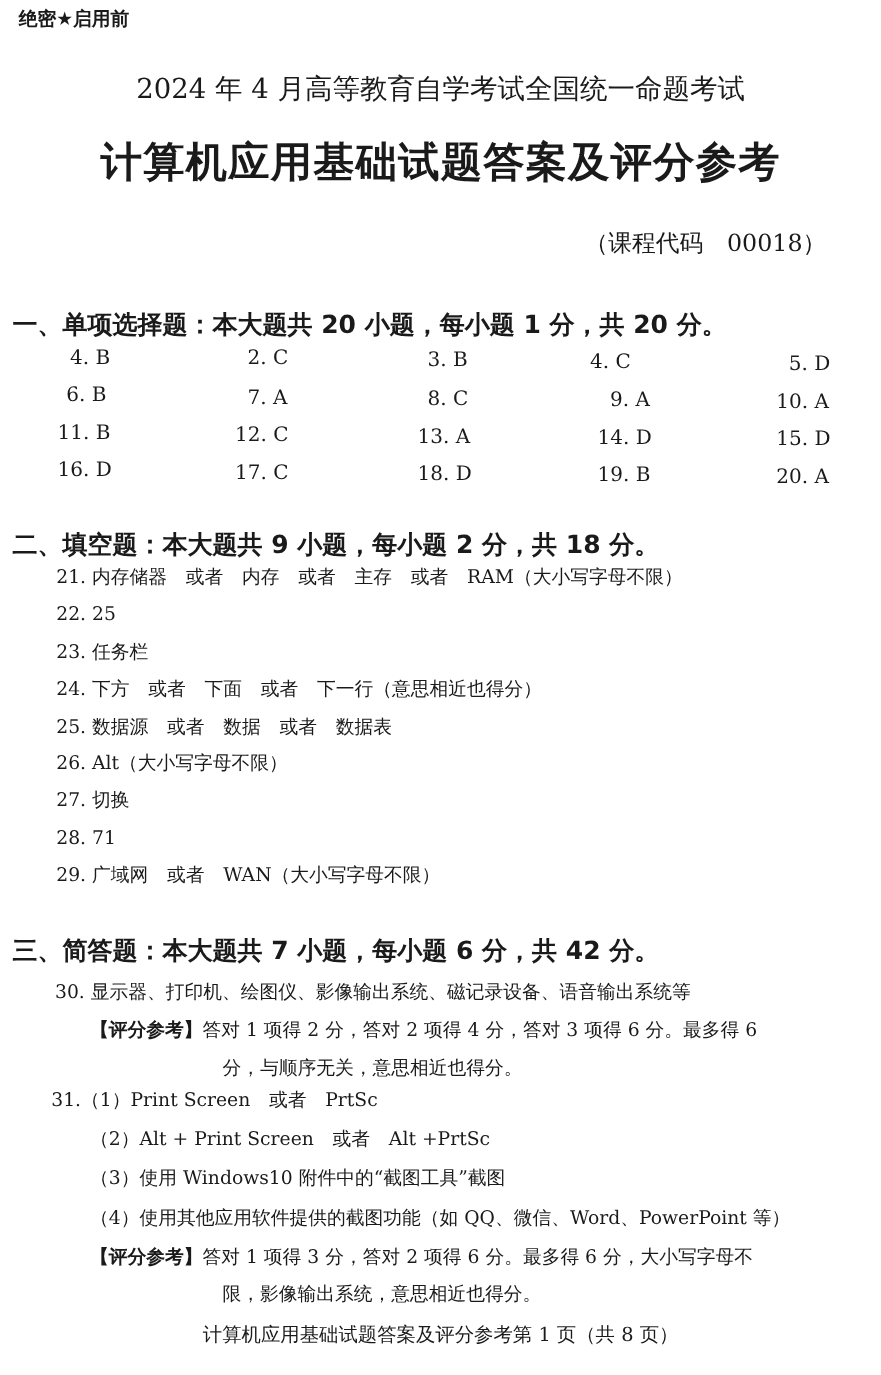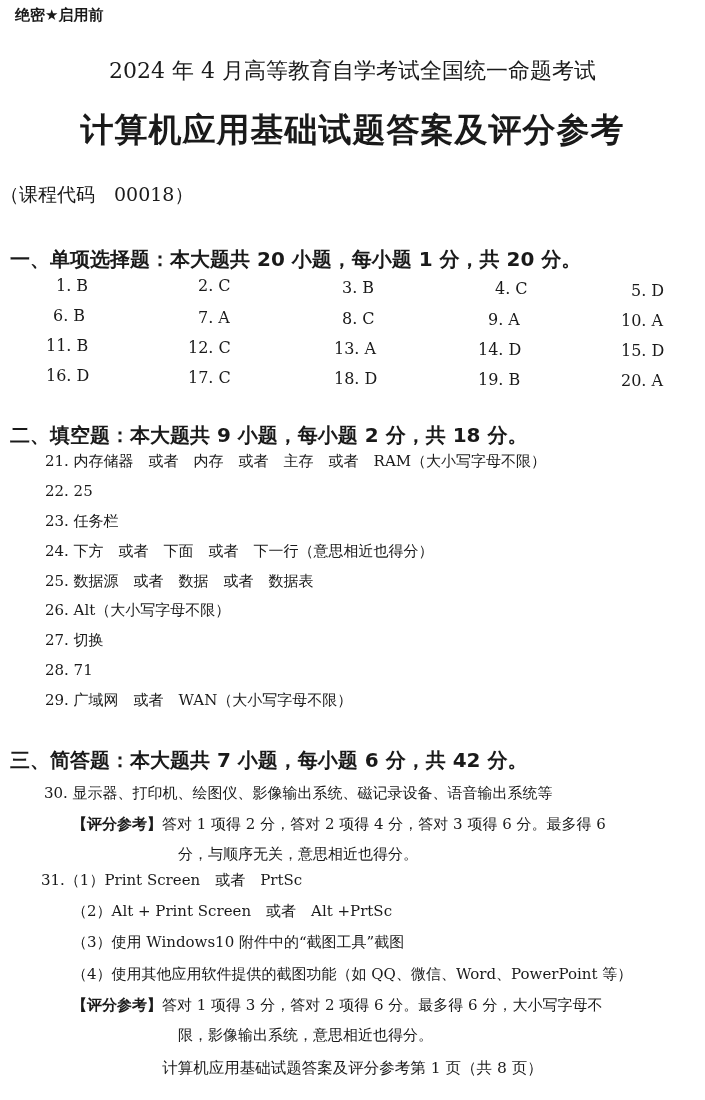--- a/index.html
+++ b/index.html
@@ -5,41 +5,41 @@
   html, body { margin: 0; padding: 0; background: #ffffff; }
   body {
     width: 705px; height: 1100px; position: relative; overflow: hidden;
     font-family: "DejaVu Serif", "Liberation Serif", serif;
     color: #1a1a1a;
   }
   .abs { position: absolute; white-space: nowrap; }
   .confidential { left: 15px; top: 6px; font-family: "DejaVu Sans", sans-serif; font-size: 15px; font-weight: bold; }
   .exam-title { left: 0; width: 705px; text-align: center; top: 56px; font-size: 22px; }
   .doc-title { left: 0; width: 705px; text-align: center; top: 108px; font-size: 33px; font-weight: bold; font-family: Liberation Serif, serif; letter-spacing: 1px; }
-  .course-code { left: 0; width: 613px; text-align: left; top: 182px; font-size: 19px; }
+  .course-code { left: 0; width: 613px; text-align: right; top: 182px; font-size: 19px; padding-left: 48px; }
   .section-head { left: 10px; font-family: "DejaVu Sans", sans-serif; font-weight: bold; font-size: 20px; }
   .mc-item { font-size: 16px; }
   .line { font-size: 15px; }
   .ref-label { font-weight: bold; font-family: "DejaVu Sans", sans-serif; }
   .footer { left: 0; width: 705px; text-align: center; top: 1058px; font-size: 15.5px; }
 </style>
 </head>
 <body>
 
 <div class="abs confidential">绝密★启用前</div>
 <div class="abs exam-title">2024 年 4 月高等教育自学考试全国统一命题考试</div>
 <div class="abs doc-title">计算机应用基础试题答案及评分参考</div>
 <div class="abs course-code">（课程代码　00018）</div>
 
 <div class="abs section-head" style="top:246px">一、单项选择题：本大题共 20 小题，每小题 1 分，共 20 分。</div>
 <div>
-  <div class="abs mc-item" style="left:56px;top:276px">1. B</div>
+  <div class="abs mc-item" style="left:56px;top:276px">4. B</div>
   <div class="abs mc-item" style="left:198px;top:276px">2. C</div>
   <div class="abs mc-item" style="left:342px;top:278px">3. B</div>
-  <div class="abs mc-item" style="left:495px;top:279px">4. C</div>
+  <div class="abs mc-item" style="left:472px;top:279px">4. C</div>
   <div class="abs mc-item" style="left:631px;top:281px">5. D</div>
 
   <div class="abs mc-item" style="left:53px;top:306px">6. B</div>
   <div class="abs mc-item" style="left:198px;top:308px">7. A</div>
   <div class="abs mc-item" style="left:342px;top:309px">8. C</div>
   <div class="abs mc-item" style="left:488px;top:310px">9. A</div>
   <div class="abs mc-item" style="left:621px;top:311px">10. A</div>
 
   <div class="abs mc-item" style="left:46px;top:336px">11. B</div>
   <div class="abs mc-item" style="left:188px;top:338px">12. C</div>

